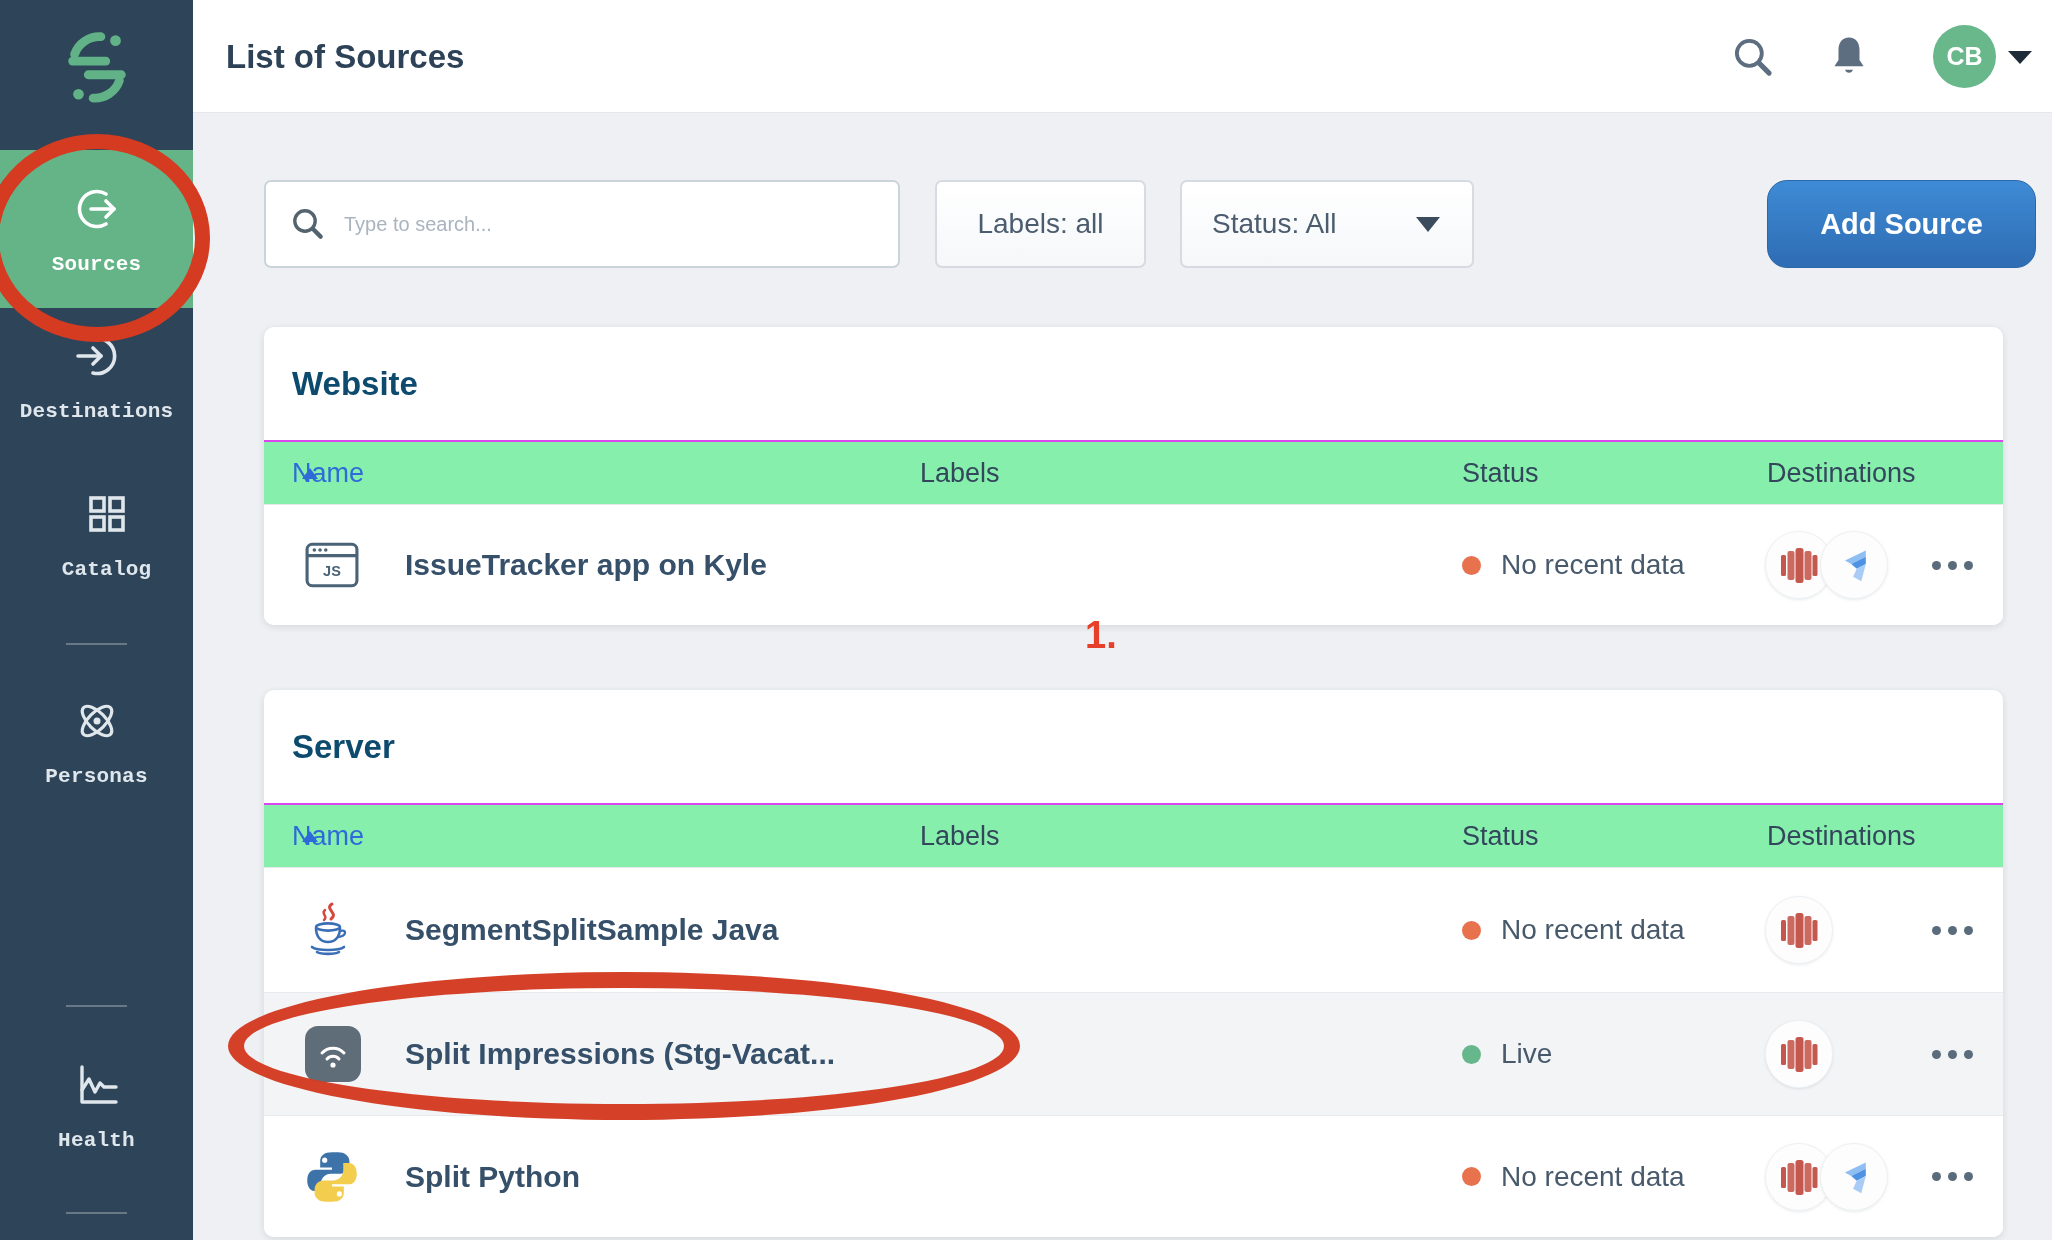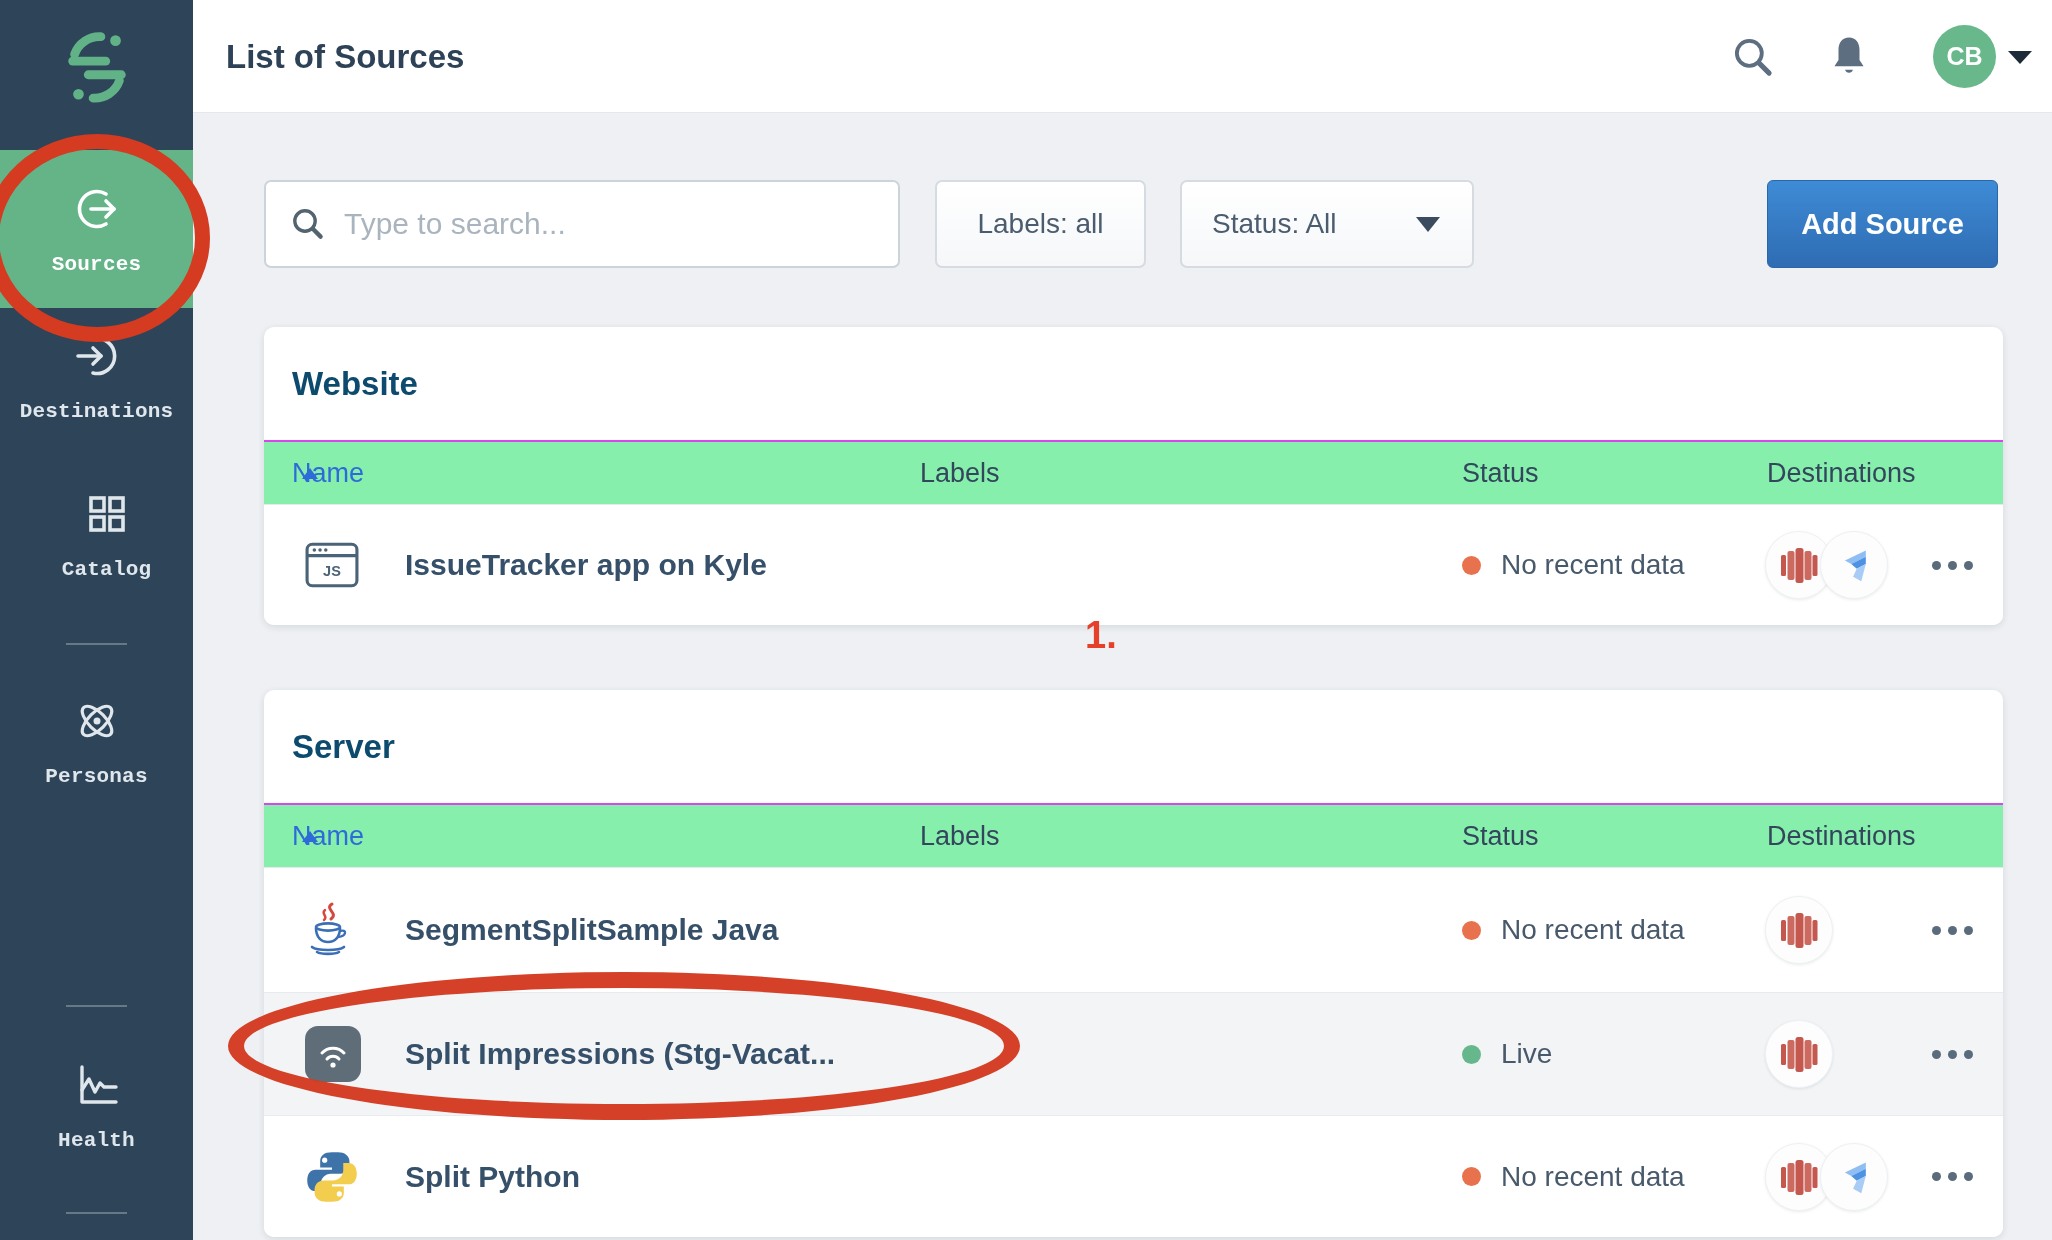--- a/index.html
+++ b/index.html
@@ -26,27 +26,27 @@
   .page-title { position:absolute; left:33px; top:0; height:113px; display:flex; align-items:center; font-size:33px; font-weight:700; color:#2d4257; }
   .hdr-icon { position:absolute; top:0; height:113px; display:flex; align-items:center; justify-content:center; cursor:pointer; }
   .hdr-search { left:1532px; width:56px; }
   .hdr-bell { left:1628px; width:56px; }
   .avatar { position:absolute; left:1740px; top:25px; width:63px; height:63px; border-radius:50%; background:#68b88c; color:#fff; font-size:25px; font-weight:700; display:flex; align-items:center; justify-content:center; cursor:pointer; }
   .hdr-caret { left:1812px; width:30px; }
 
   
   .searchbox { position:absolute; left:264px; top:180px; width:636px; height:88px; background:#fff; border:2px solid #ccd4db; border-radius:7px; display:flex; align-items:center; }
   .searchbox svg { margin-left:24px; flex:0 0 auto; }
-  .searchbox input { border:none; outline:none; flex:1; height:80px; margin-left:18px; font-size:30px; color:#45586c; font-family:"Liberation Sans", sans-serif; background:transparent; }
+  .searchbox input { border:none; outline:none; flex:1; height:80px; margin-left:18px; font-size:20px; color:#45586c; font-family:"Liberation Sans", sans-serif; background:transparent; }
   .searchbox input::placeholder { color:#a9b4bf; }
   .filter-btn { position:absolute; top:180px; height:88px; background:linear-gradient(#ffffff,#f5f7f9); border:2px solid #d5dbe1; border-radius:7px; display:flex; align-items:center; font-size:28px; color:#4b5c6e; cursor:pointer; }
   .btn-labels { left:935px; width:211px; justify-content:center; }
   .btn-status { left:1180px; width:294px; padding-left:30px; }
   .btn-status .caret { margin-left:auto; margin-right:32px; width:0; height:0; border-left:12px solid transparent; border-right:12px solid transparent; border-top:15px solid #3b4c5e; }
-  .add-btn { position:absolute; left:1767px; top:180px; width:231px; height:88px; border:1px solid #2b66a9; border-radius:6px; background:linear-gradient(#3e8bd5,#2e6cb3); color:#ffffff; font-size:29px; font-weight:600; display:flex; align-items:center; justify-content:center; cursor:pointer; }
+  .add-btn { position:absolute; left:1767px; top:180px; width:269px; height:88px; border:1px solid #2b66a9; border-radius:20px; background:linear-gradient(#3e8bd5,#2e6cb3); color:#ffffff; font-size:29px; font-weight:600; display:flex; align-items:center; justify-content:center; cursor:pointer; }
 
   
   .card { position:absolute; left:264px; width:1739px; background:#ffffff; border-radius:10px; box-shadow:0 2px 7px rgba(35,50,65,.12); overflow:hidden; }
   .card-website { top:327px; height:298px; }
   .card-server { top:690px; height:547px; }
   .card-heading { position:absolute; left:28px; top:0; height:113px; display:flex; align-items:center; font-size:33px; font-weight:700; color:#0c4a6e; }
   .col-header { position:absolute; left:0; width:100%; height:65px; background:#86efac; border-top:2px solid #d946ef; border-bottom:1px solid #e6eaed; font-size:27px; color:#33465c; }
   .card-website .col-header { top:113px; }
   .card-server .col-header { top:113px; }
   .col-header span { position:absolute; top:0; height:63px; display:flex; align-items:center; }

